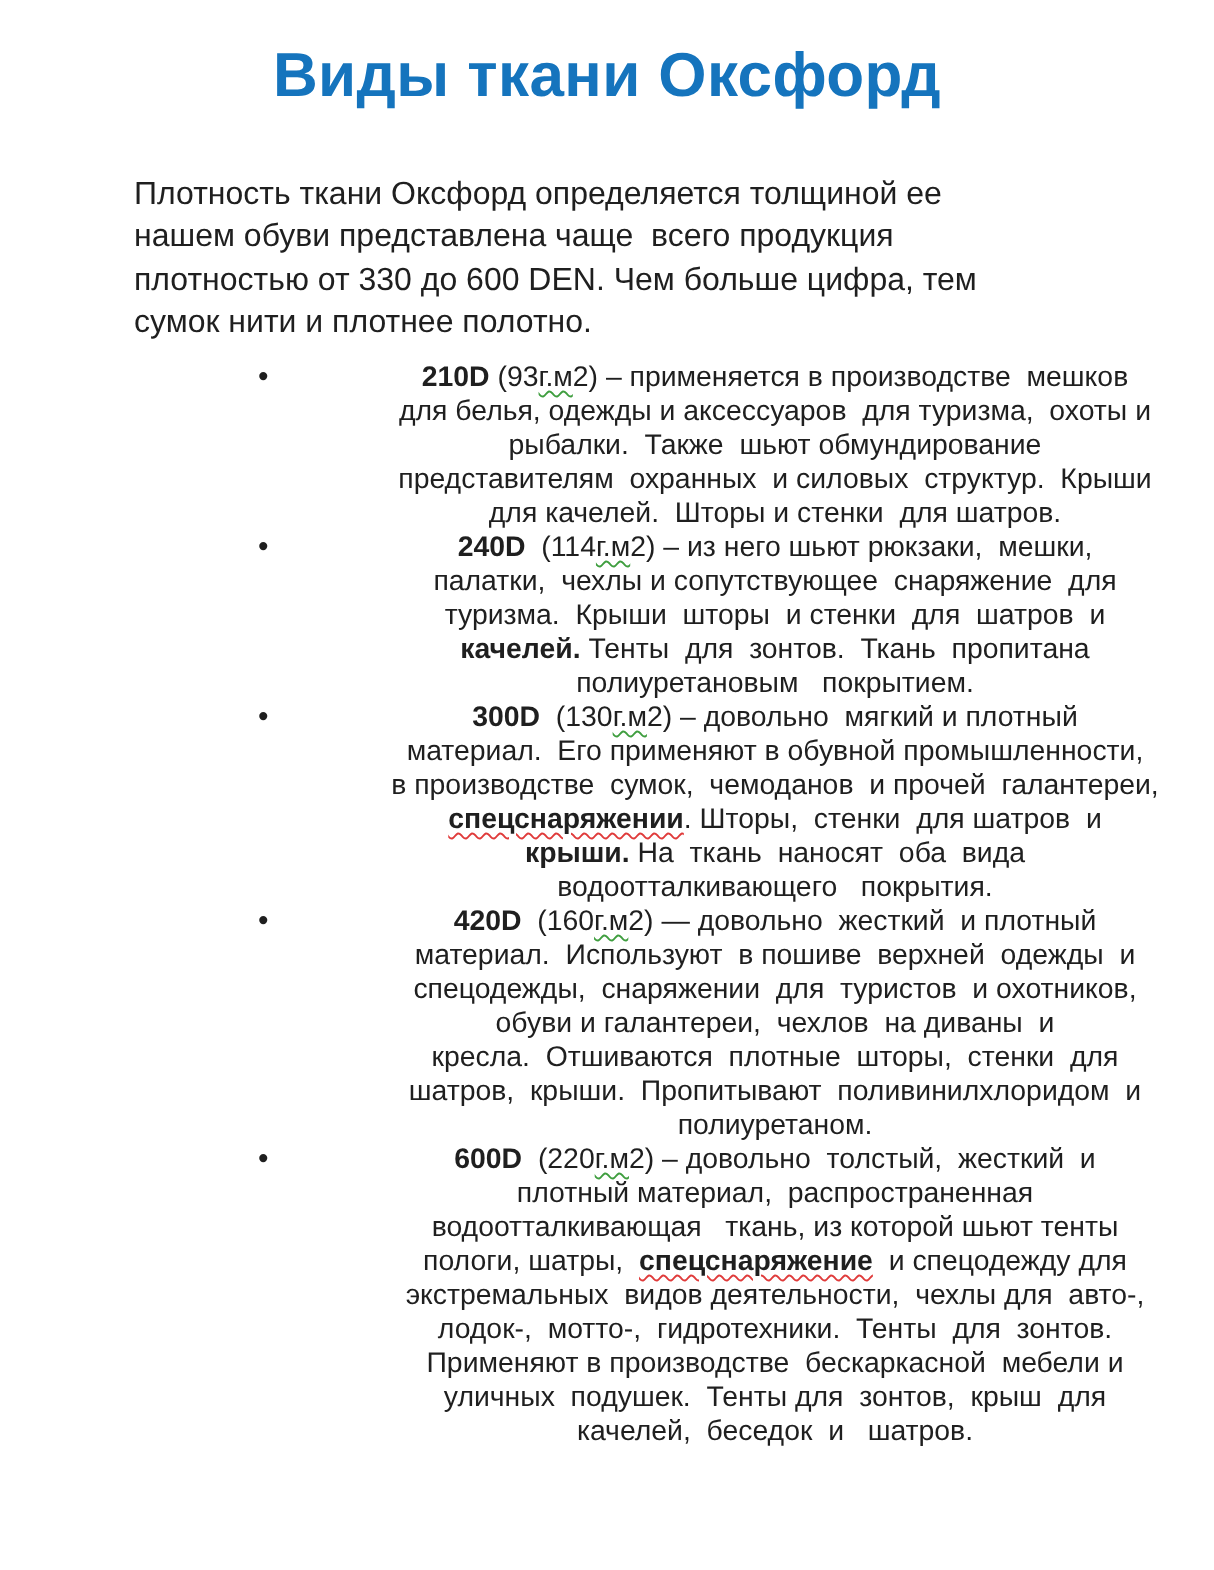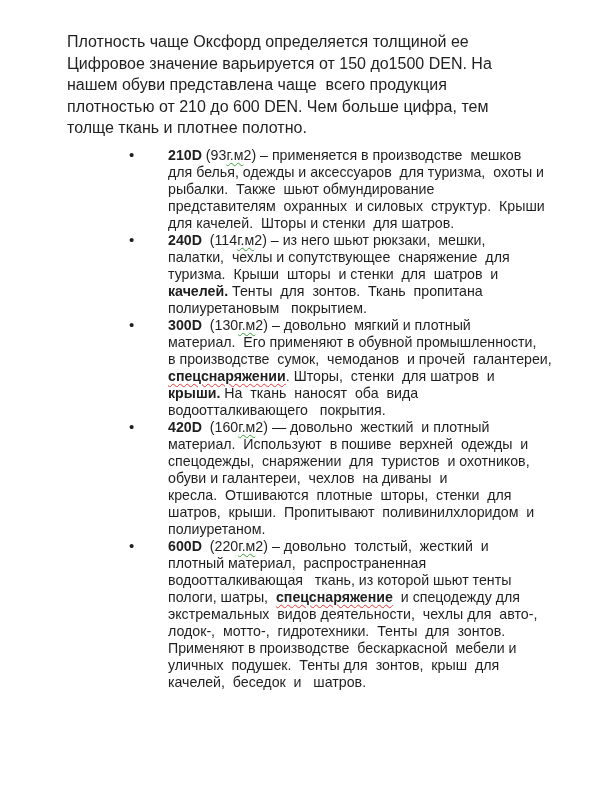--- a/index.html
+++ b/index.html
@@ -44,21 +44,21 @@
     font-size:14.2px;
     line-height:17px;
   }
   .marker{
     position:absolute;
     left:129px;
     top:-1px;
     font-size:15px;
     line-height:17px;
   }
-  .b-line{white-space:pre;}
+  .b-line{white-space:pre;text-align:center;}
   .b{font-weight:bold;}
   .r{
     text-decoration-line:underline;
     text-decoration-style:wavy;
     text-decoration-color:var(--sq-red);
     text-decoration-thickness:1px;
     text-underline-offset:2px;
     font-weight:bold;
   }
   .g{
@@ -66,26 +66,26 @@
     text-decoration-style:wavy;
     text-decoration-color:var(--sq-green);
     text-decoration-thickness:1px;
     text-underline-offset:2px;
   }
 </style>
 </head>
 <body>
 
 <div class="page">
+  <h1 class="title">Виды ткани Оксфорд</h1>
   <div class="intro">
-      <div class="intro-line">Плотность чаще Оксфорд определяется толщиной ее</div>
-      <div class="intro-line">Цифровое значение варьируется от 150 до1500 DEN. На</div>
+      <div class="intro-line">Плотность ткани Оксфорд определяется толщиной ее</div>
       <div class="intro-line">нашем обуви представлена чаще  всего продукция</div>
-      <div class="intro-line">плотностью от 210 до 600 DEN. Чем больше цифра, тем</div>
-      <div class="intro-line">толще ткань и плотнее полотно.</div>
+      <div class="intro-line">плотностью от 330 до 600 DEN. Чем больше цифра, тем</div>
+      <div class="intro-line">сумок нити и плотнее полотно.</div>
     </div>
   <ul class="fabric-list">
       <li>
     <span class="marker">•</span>
     <span class="b-text"><div class="b-line"><span class="b">210D</span><span> (93</span><span class="g">г.м</span><span>2) – применяется в производстве  мешков</span></div><div class="b-line"><span>для белья, одежды и аксессуаров  для туризма,  охоты и</span></div><div class="b-line"><span>рыбалки.  Также  шьют обмундирование</span></div><div class="b-line"><span>представителям  охранных  и силовых  структур.  Крыши</span></div><div class="b-line"><span>для качелей.  Шторы и стенки  для шатров.</span></div></span>
   </li>
       <li>
     <span class="marker">•</span>
     <span class="b-text"><div class="b-line"><span class="b">240D</span><span>  (114</span><span class="g">г.м</span><span>2) – из него шьют рюкзаки,  мешки,</span></div><div class="b-line"><span>палатки,  чехлы и сопутствующее  снаряжение  для</span></div><div class="b-line"><span>туризма.  Крыши  шторы  и стенки  для  шатров  и</span></div><div class="b-line"><span class="b">качелей.</span><span> Тенты  для  зонтов.  Ткань  пропитана</span></div><div class="b-line"><span>полиуретановым   покрытием.</span></div></span>
   </li>

